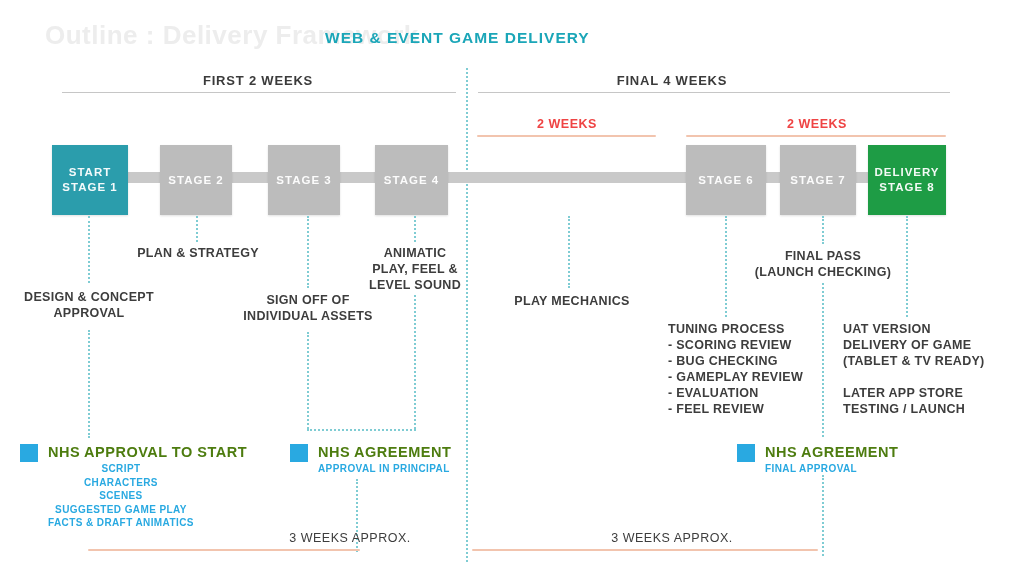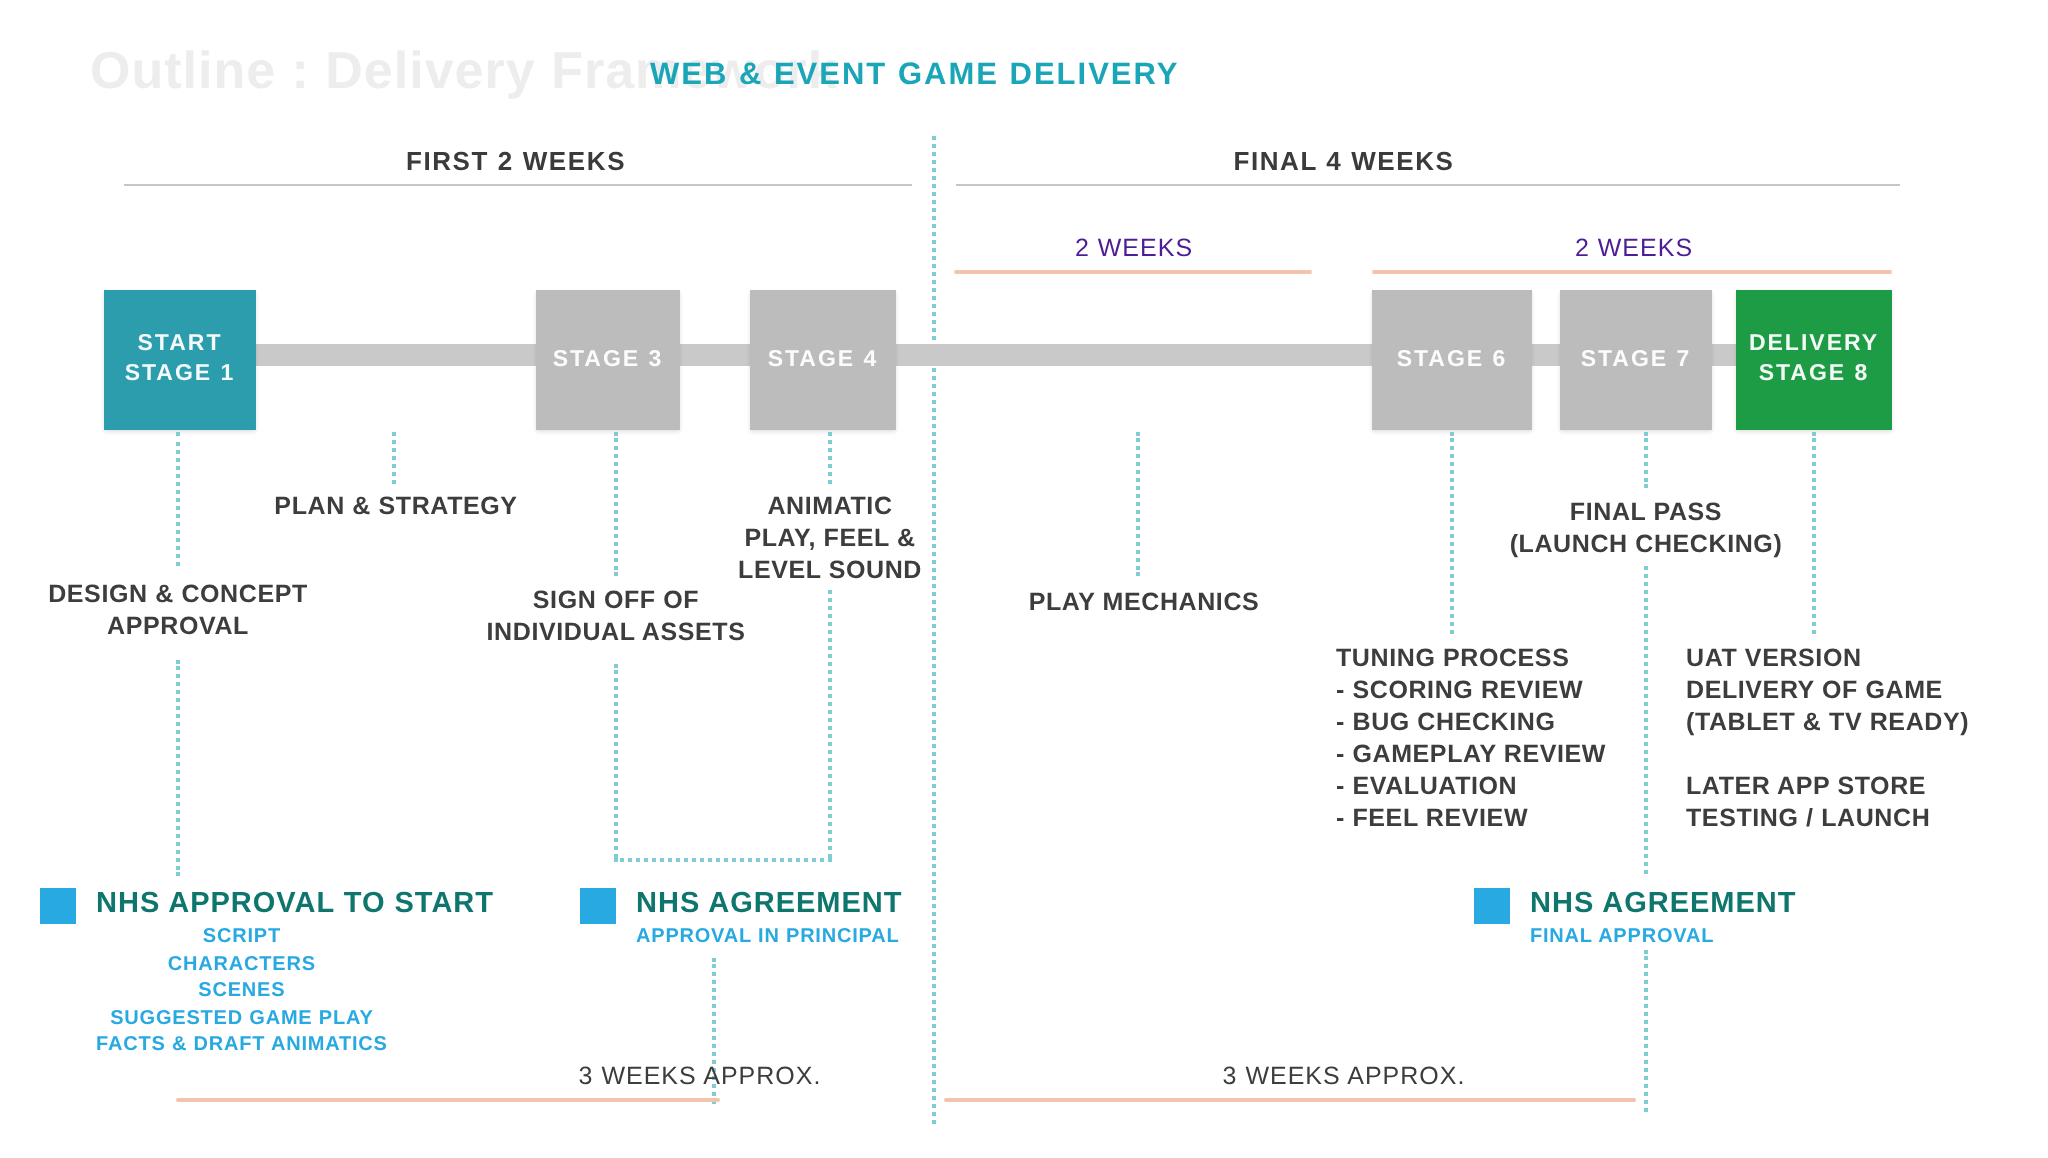--- a/index.html
+++ b/index.html
@@ -17,22 +17,22 @@
   }
   .section-label{
     position:absolute;transform:translateX(-50%);font-size:13px;font-weight:bold;
     color:#3b3b3b;letter-spacing:0.8px;white-space:nowrap;
   }
   .hline-gray{position:absolute;height:1px;background:#c6c6c6;}
   .hline-salmon{position:absolute;height:2px;background:#f2c4ae;border-radius:1px;}
   .vdot{position:absolute;width:0;border-left:2px dotted #7fccd3;}
   .hdot{position:absolute;height:0;border-top:2px dotted #7fccd3;}
   .weeks-label{
-    position:absolute;transform:translateX(-50%);font-size:12.5px;font-weight:normal;
-    color:#4c1d95;letter-spacing:0.5px;white-space:nowrap;
+    position:absolute;transform:translateX(-50%);font-size:12.5px;font-weight:bold;
+    color:#ef4444;letter-spacing:0.5px;white-space:nowrap;
   }
   .connector-bar{position:absolute;left:90px;top:172px;width:817px;height:11px;background:#c9c9c9;}
   .stage-box{
     position:absolute;top:145px;height:70px;display:flex;align-items:center;justify-content:center;
     text-align:center;font-size:11.5px;font-weight:bold;letter-spacing:1px;
     color:rgba(255,255,255,0.95);white-space:pre-line;background:#bcbcbc;
     box-shadow:0 1px 2px rgba(0,0,0,0.12);line-height:15px;
   }
   .stage-box.start{background:#2b9dac;}
   .stage-box.delivery{background:#1e9c45;}
@@ -40,21 +40,21 @@
     position:absolute;transform:translateX(-50%);text-align:center;
     font-size:12.5px;font-weight:bold;color:#3d3d3d;letter-spacing:0.3px;
     white-space:pre-line;line-height:16px;
   }
   .note-list{
     position:absolute;text-align:left;font-size:12.5px;font-weight:bold;color:#3d3d3d;
     letter-spacing:0.3px;white-space:pre-line;line-height:16px;
   }
   .nhs-square{position:absolute;width:18px;height:18px;background:#29a9e1;}
   .nhs-title{
-    position:absolute;font-size:14.5px;font-weight:bold;color:#0f766e;
+    position:absolute;font-size:14.5px;font-weight:bold;color:#4d7c0f;
     letter-spacing:0.5px;white-space:nowrap;line-height:18px;
   }
   .nhs-details{
     position:absolute;font-size:10px;font-weight:bold;color:#29a9e1;
     letter-spacing:0.4px;white-space:pre-line;line-height:13.5px;text-align:center;
   }
   .approx-label{
     position:absolute;transform:translateX(-50%);font-size:12.5px;font-weight:normal;
     color:#3d3d3d;letter-spacing:0.5px;white-space:nowrap;
   }
@@ -75,20 +75,21 @@
   <div class="vdot" style="left:466px;top:68px;height:494px;"></div>
 
   <div class="weeks-label" style="left:567px;top:117px;">2 WEEKS</div>
   <div class="hline-salmon" style="left:477px;top:135px;width:179px;"></div>
   <div class="weeks-label" style="left:817px;top:117px;">2 WEEKS</div>
   <div class="hline-salmon" style="left:686px;top:135px;width:260px;"></div>
 
   <div class="connector-bar"></div>
   <div class="stage-box start" style="left:52px;width:76px;">START
 STAGE 1</div>
+  <div class="stage-box" style="left:160px;width:72px;">STAGE 2</div>
   <div class="stage-box" style="left:268px;width:72px;">STAGE 3</div>
   <div class="stage-box" style="left:375px;width:73px;">STAGE 4</div>
   <div class="stage-box" style="left:686px;width:80px;">STAGE 6</div>
   <div class="stage-box" style="left:780px;width:76px;">STAGE 7</div>
   <div class="stage-box delivery" style="left:868px;width:78px;">DELIVERY
 STAGE 8</div>
 
   <div class="vdot" style="left:88px;top:216px;height:67px;"></div>
   <div class="vdot" style="left:88px;top:330px;height:108px;"></div>
   <div class="vdot" style="left:196px;top:216px;height:26px;"></div>

